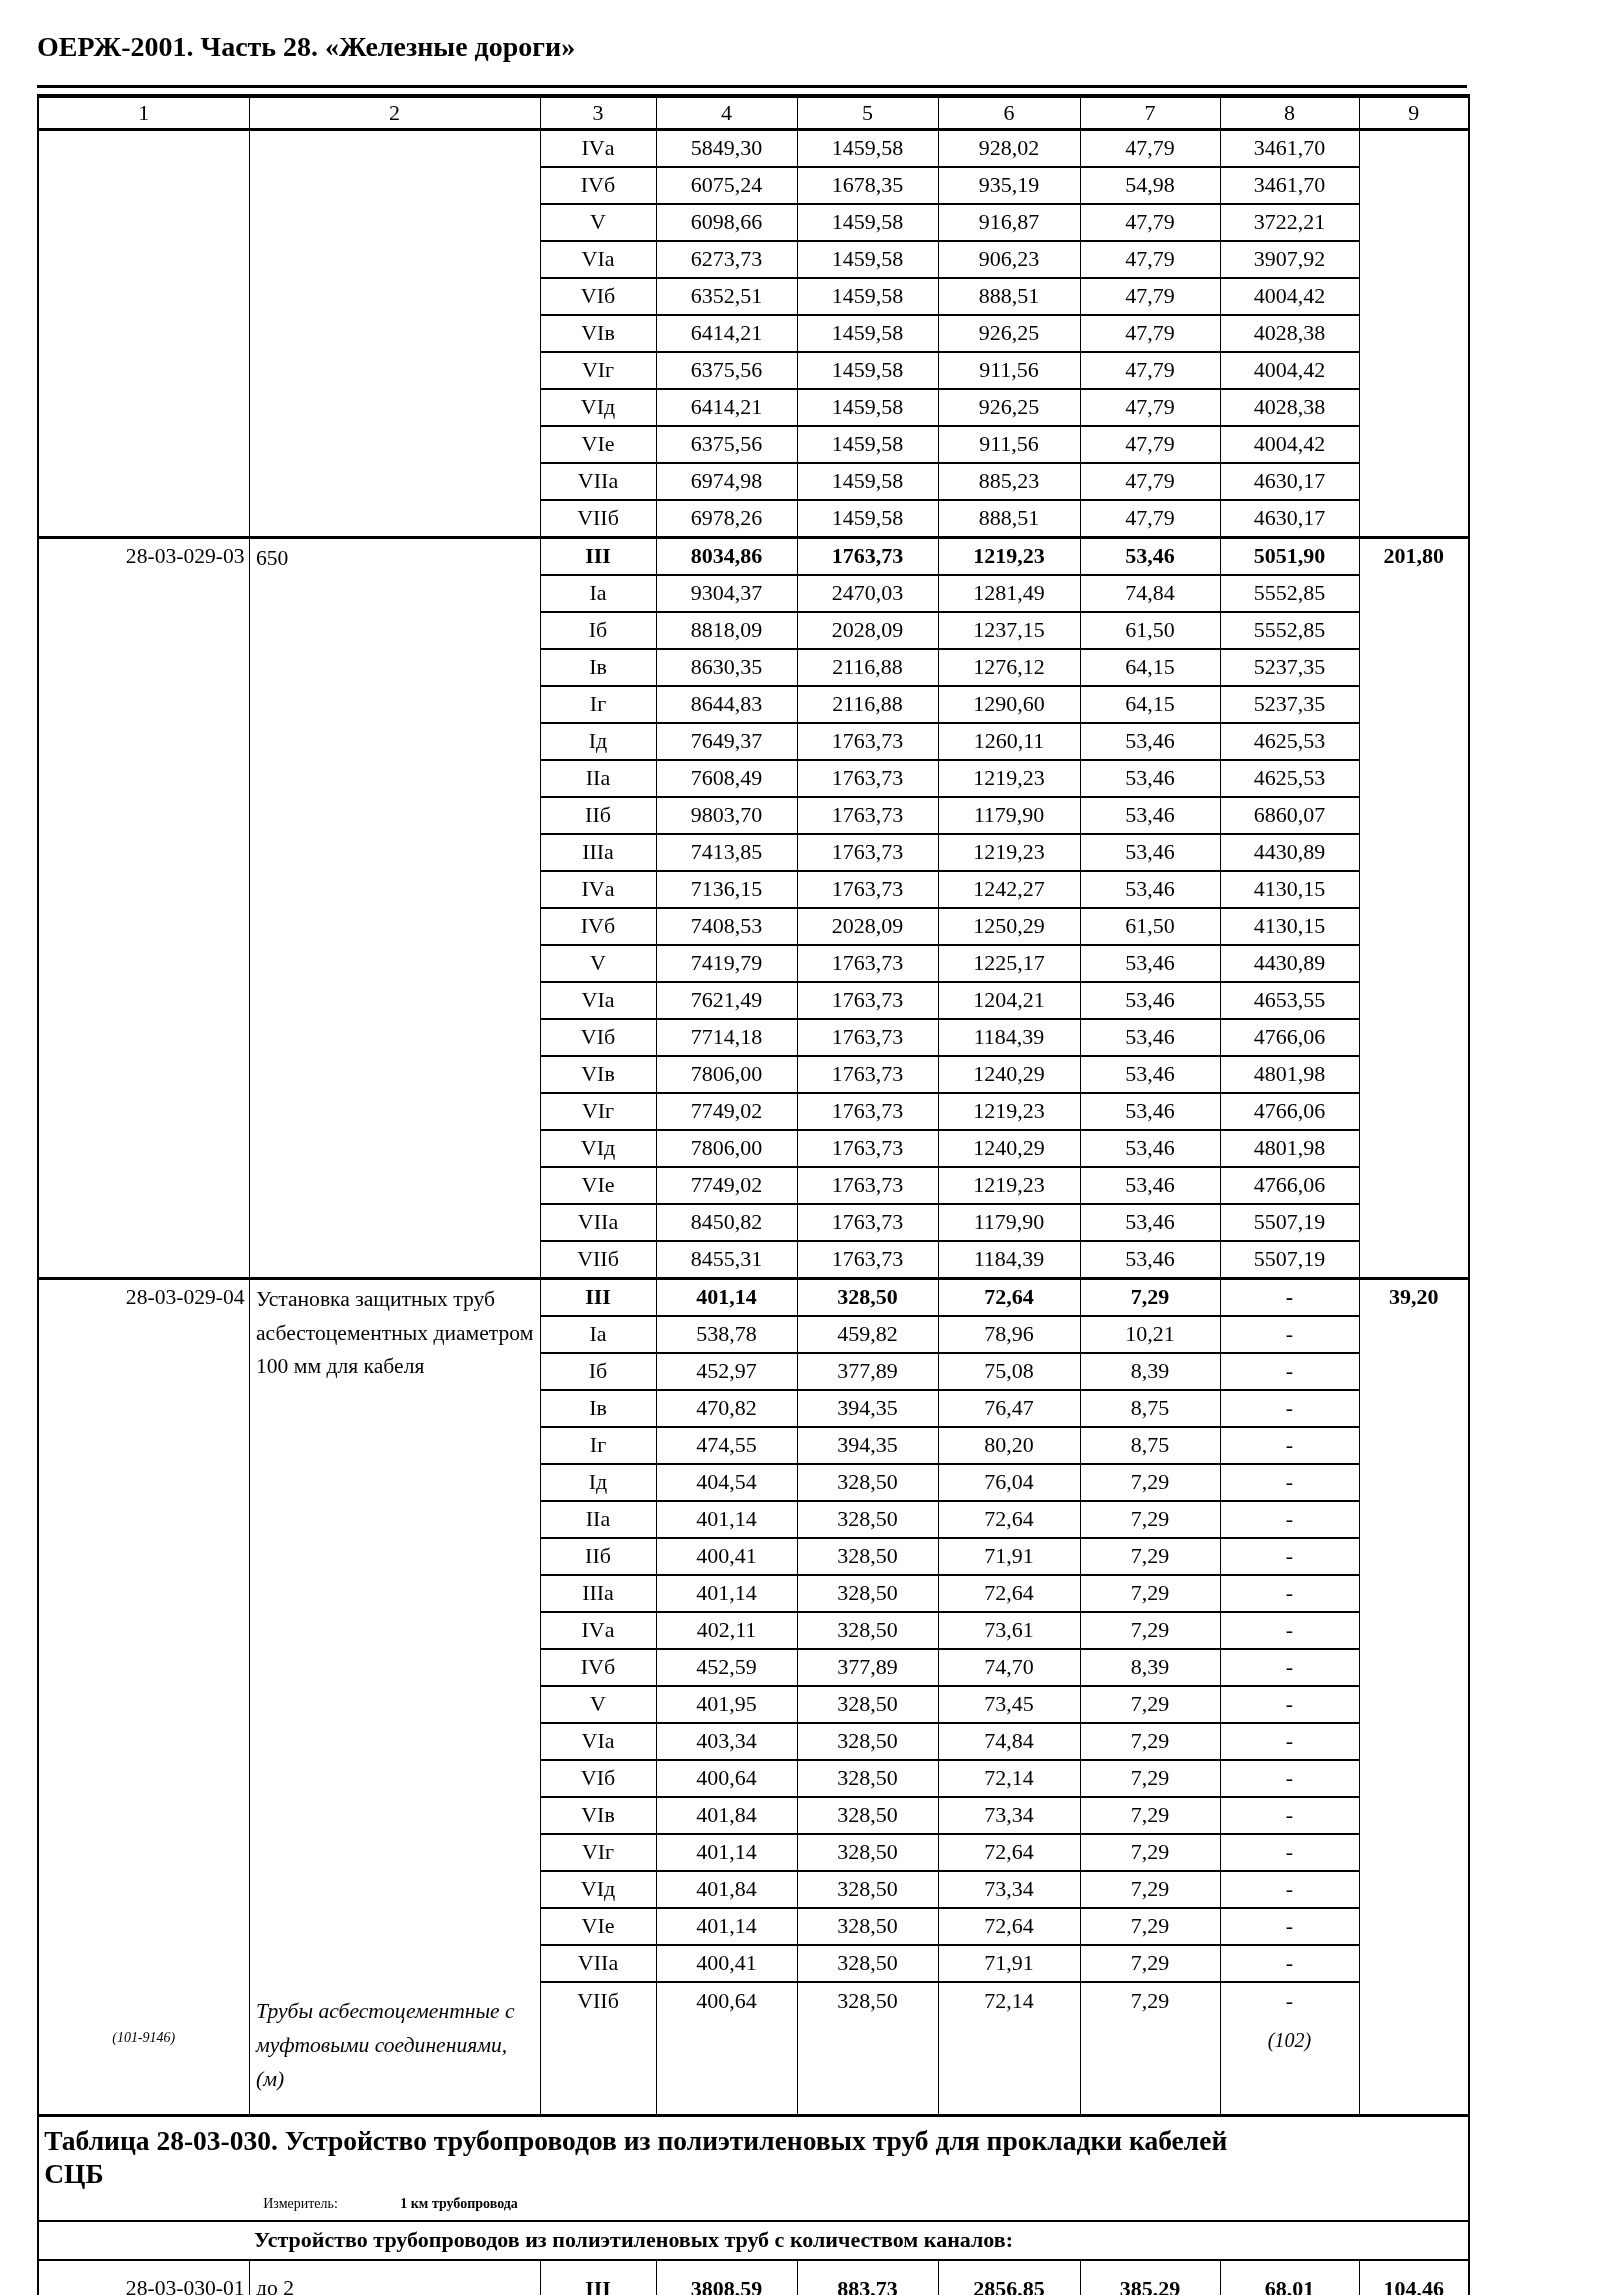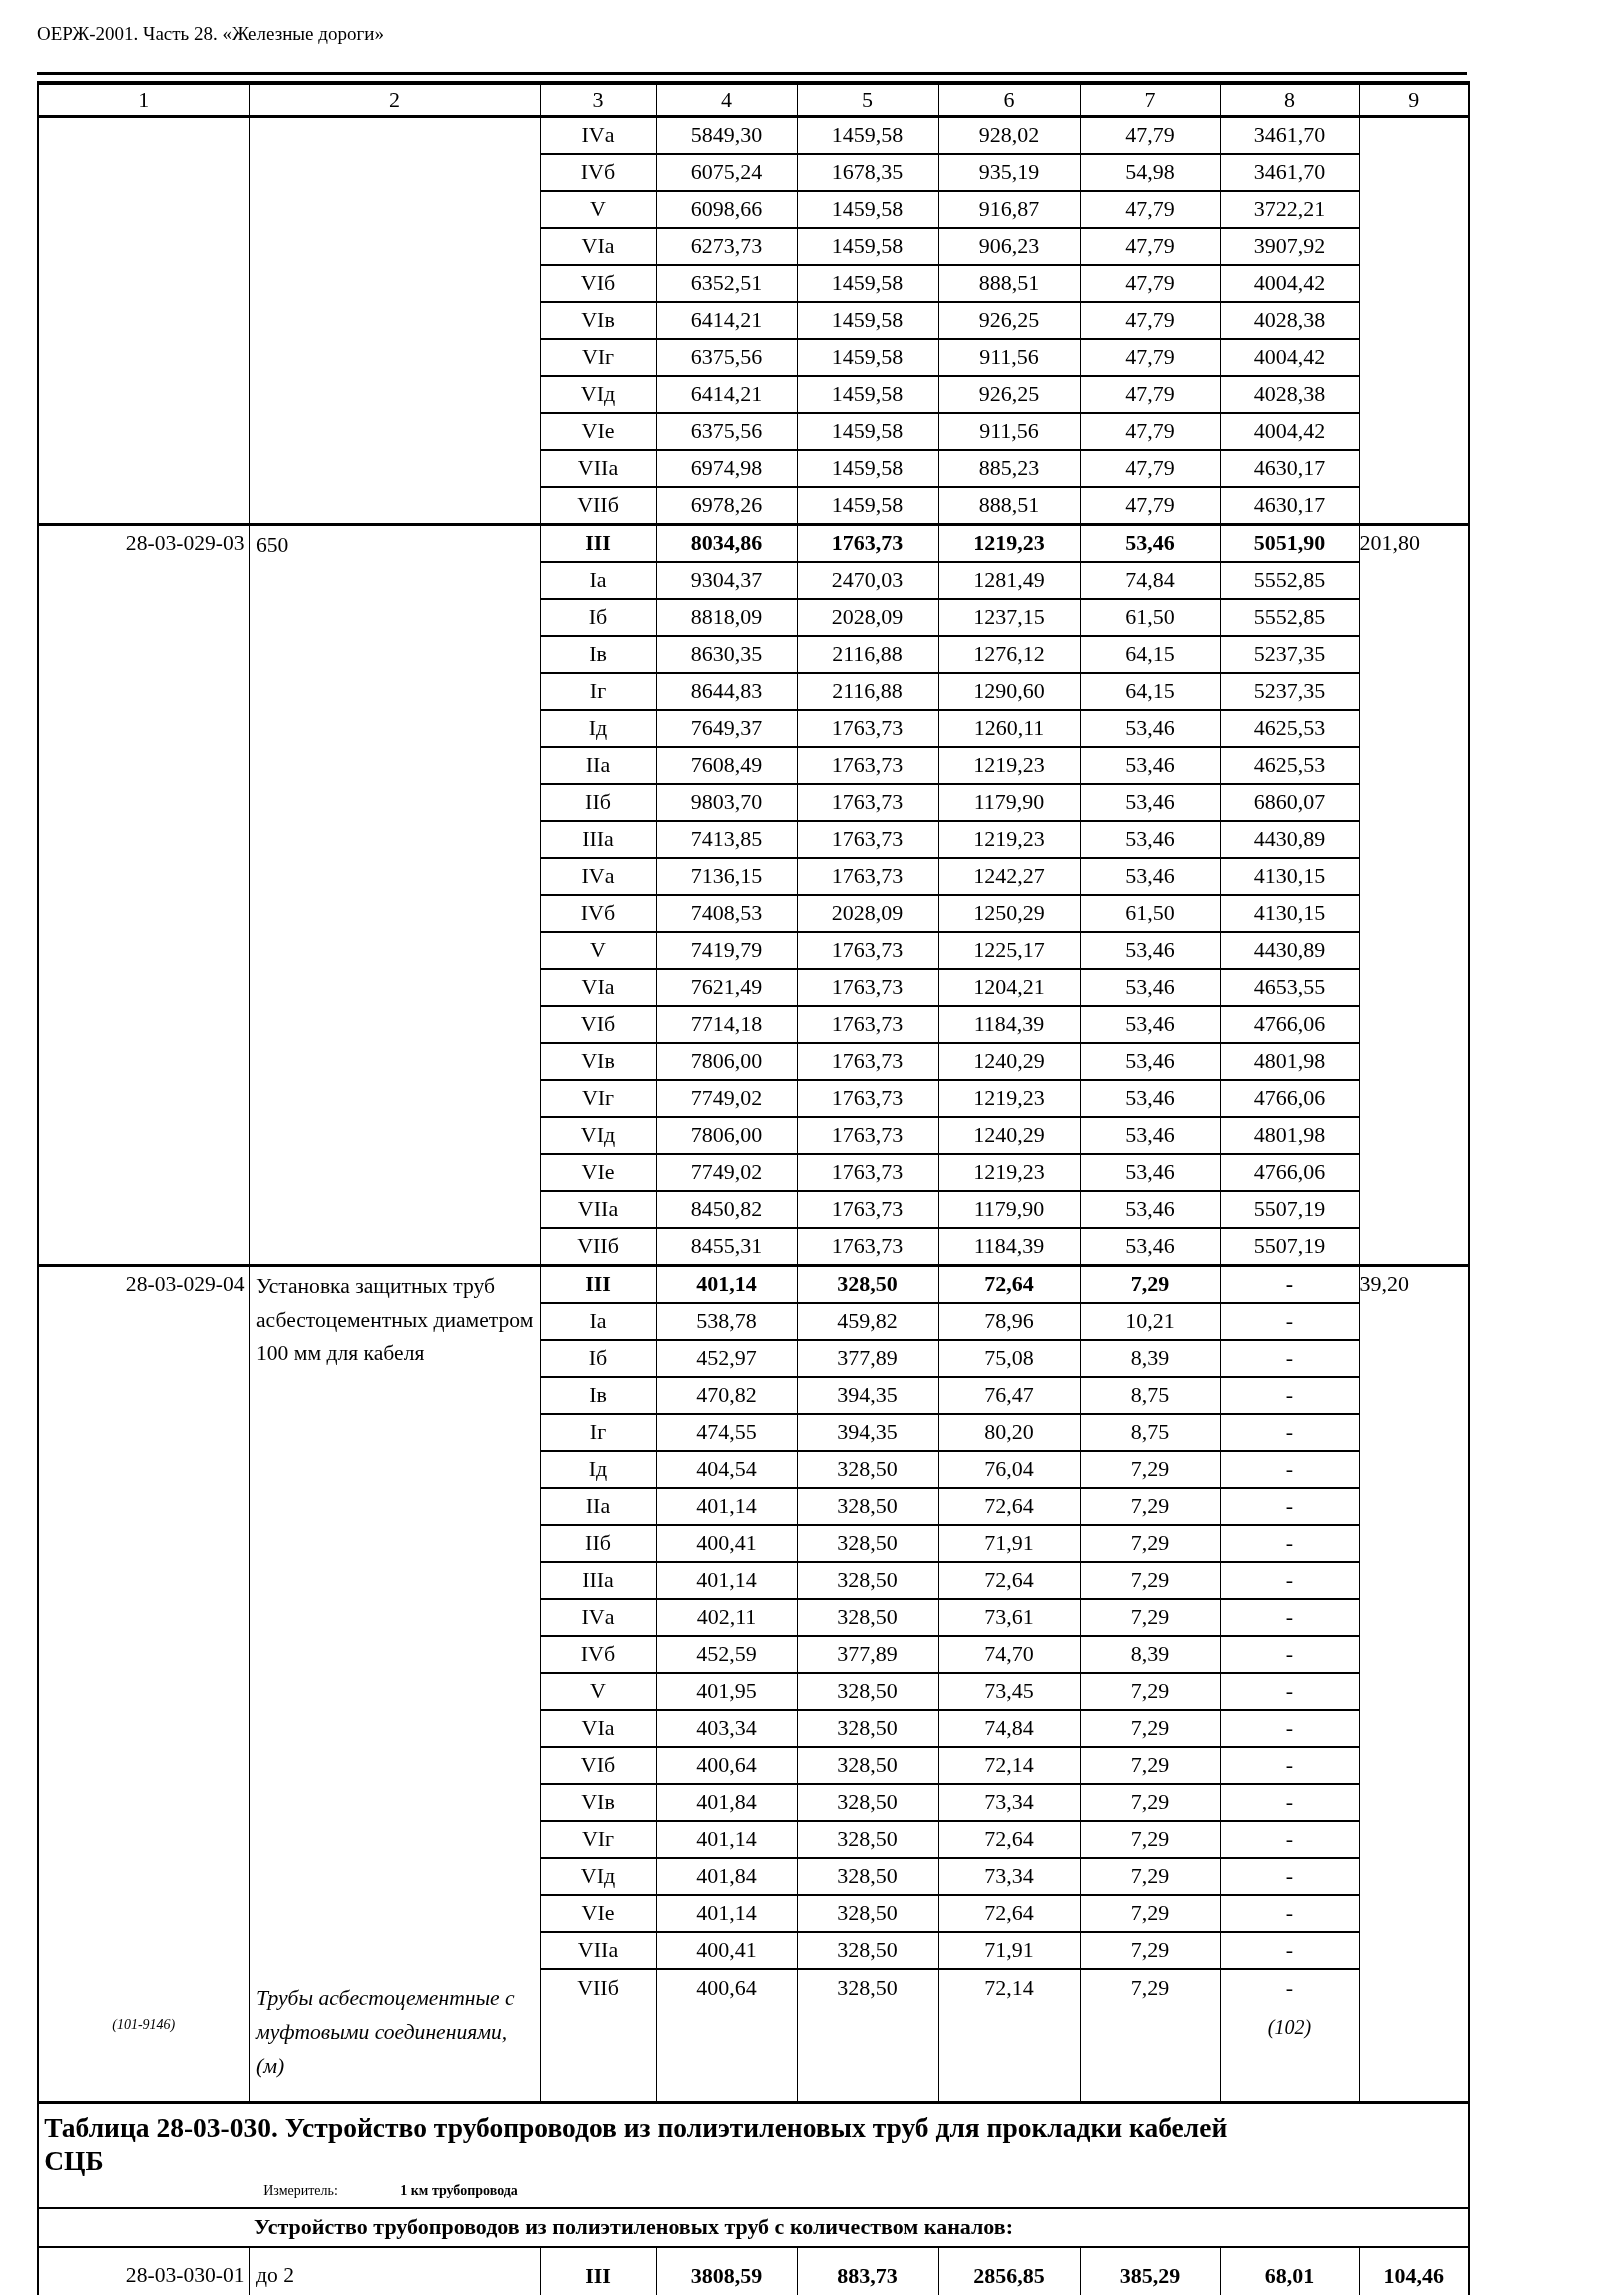--- a/index.html
+++ b/index.html
@@ -2,21 +2,21 @@
 <html style="font-size:10.5px"><head>
 <meta charset="utf-8">
 <style>
   html,body{margin:0;padding:0;background:#ffffff;}
   body{
     width:1622px;height:2295px;position:relative;
     font-family:"Liberation Serif","DejaVu Serif",serif;color:#000;
     -webkit-font-smoothing:antialiased;
   }
   .sheet{padding:19.6px 0 0 37px;}
-  .running-head{font-size:19px;line-height:27.5px;font-weight:normal;}
+  .running-head{font-size:28px;line-height:27.5px;font-weight:bold;margin-top:13px;}
   .head-rule{width:1430px;height:2.6px;background:#000;margin-top:25px;}
   table.rates{
     border-collapse:collapse;table-layout:fixed;width:1430px;margin-top:5.9px;
     border:2px solid #000;
   }
   td,th{
     border-left:1.3px solid #000;border-right:1.3px solid #000;
     padding:0;overflow:hidden;word-wrap:break-word;
   }
   th.colnum{
@@ -29,21 +29,21 @@
   tr.bold td.zone,tr.bold td.num,tr.bold td.num div{font-weight:bold;}
   td.code-cell{
     vertical-align:top;text-align:right;font-size:21.6px;line-height:1.2;
     padding:5.2px 3.9px 0 6.5px;
   }
   td.desc-cell{
     vertical-align:top;text-align:left;font-size:21.6px;line-height:1.55;
     padding:3.9px 5.2px 0 6.5px;
   }
   td.c9{
-    vertical-align:top;text-align:left;font-size:22px;font-weight:normal;
+    vertical-align:top;text-align:center;font-size:22px;font-weight:bold;
     padding-top:5.2px;line-height:1.1;
   }
   td.tall{vertical-align:top;padding-top:6.5px;}
   td.tall div{line-height:1.1;}
   .footnote-ref{font-style:italic;font-weight:normal;font-size:20px;margin-top:15.7px;}
   tr.note-row{height:134px;}
   tr.note-row td{border-top:none;}
   td.note-code{
     vertical-align:middle;text-align:center;font-size:14px;font-style:italic;
     padding-bottom:19.6px;

